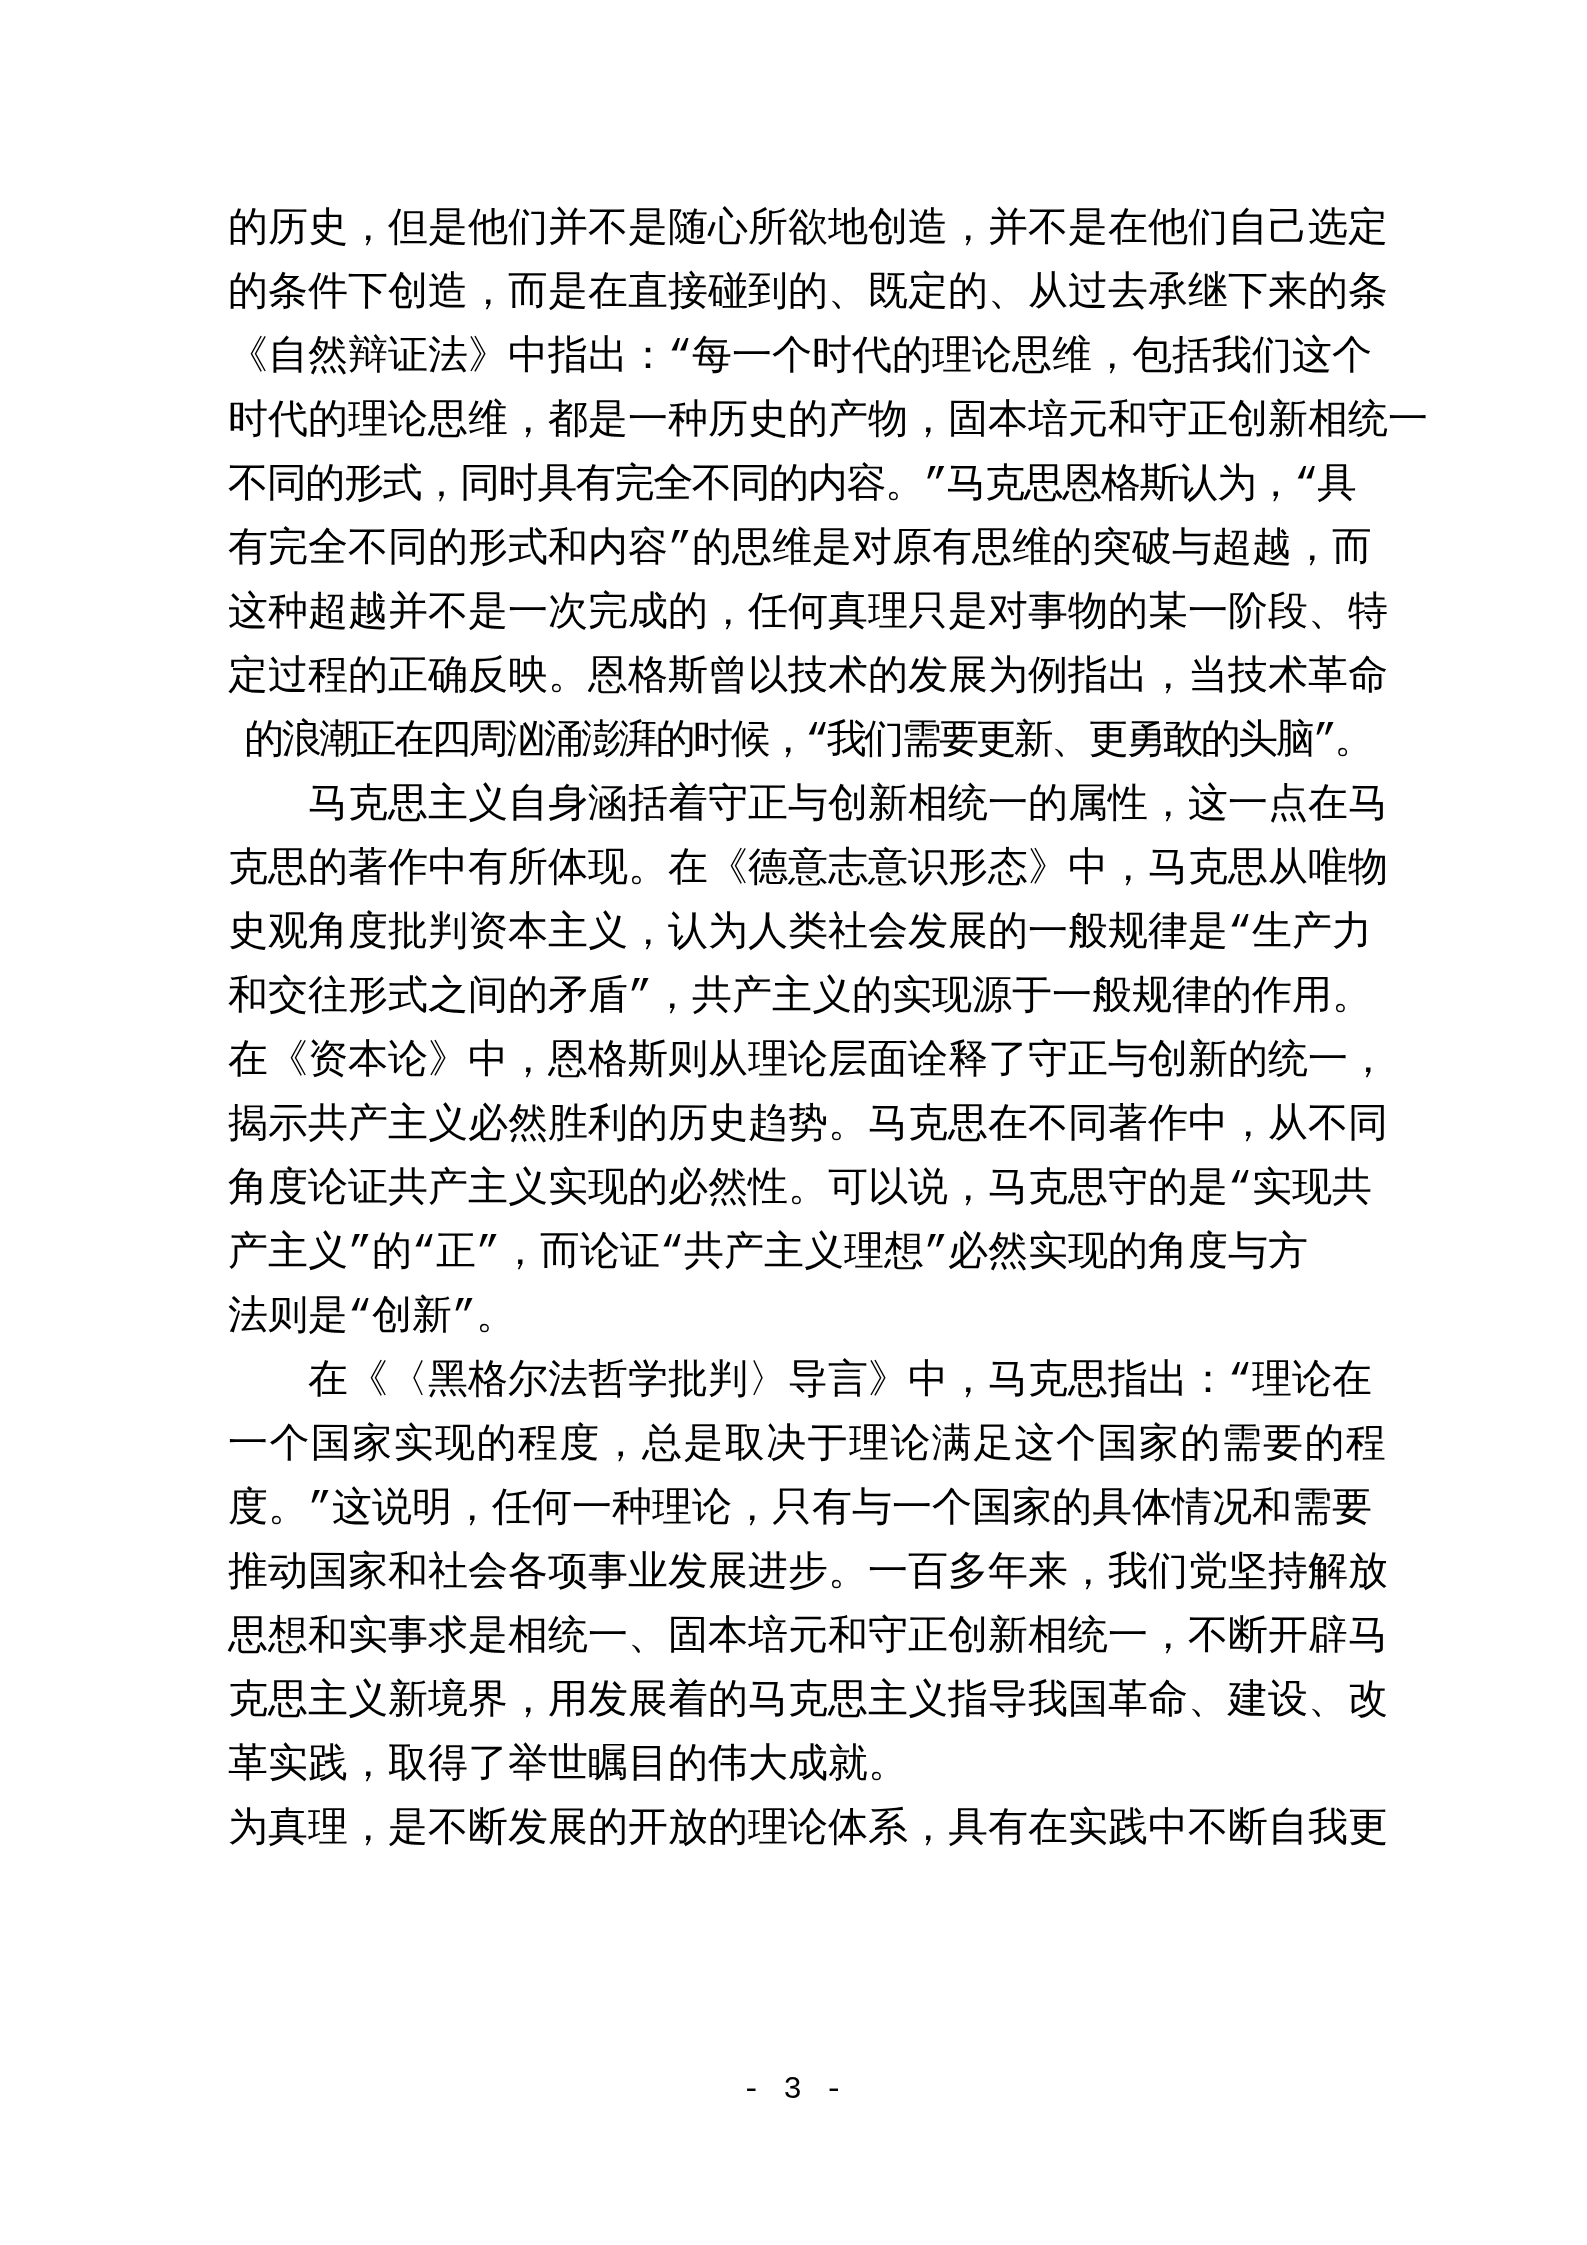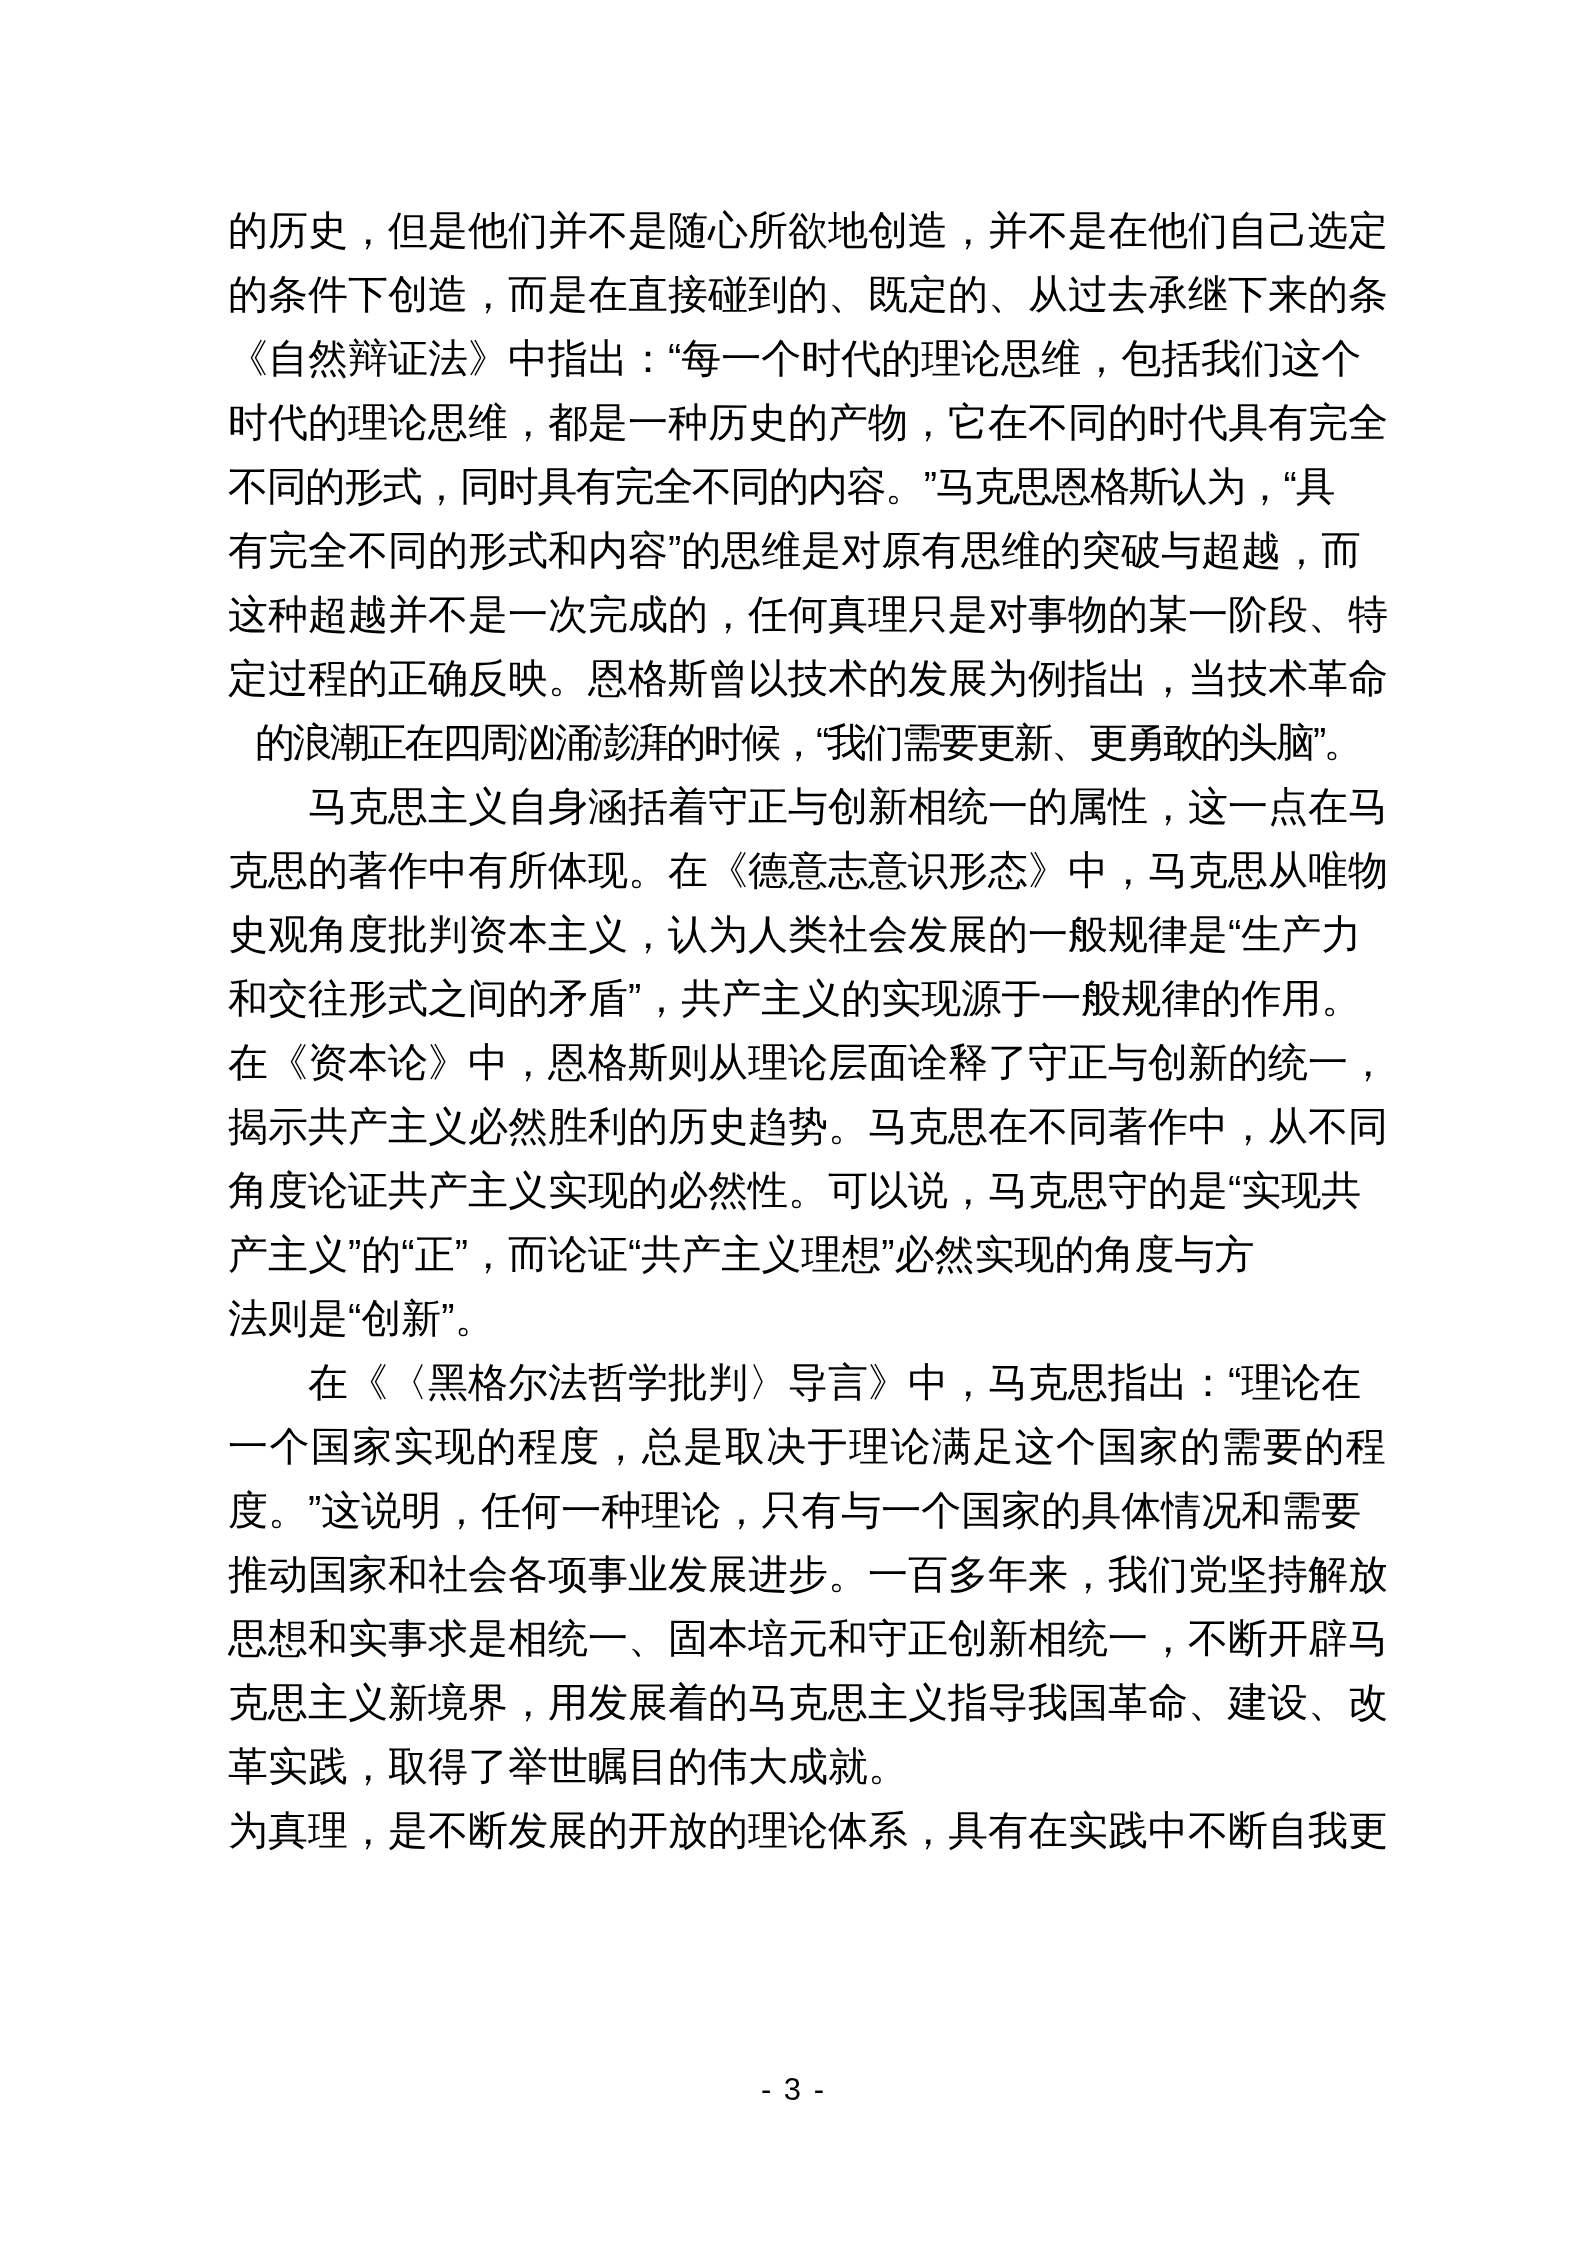--- a/index.html
+++ b/index.html
@@ -2,21 +2,21 @@
 <html><head>
 <meta charset="utf-8">
 <style>
   html, body { margin: 0; padding: 0; }
   .page {
     position: relative;
     width: 1587px;
     height: 2245px;
     background: #ffffff;
     color: #000000;
-    font-family: Liberation Sans, sans-serif;
+    font-family: Liberation Mono, monospace;
     overflow: hidden;
   }
   .textblock {
     position: absolute;
     left: 228px;
     top: 198px;
     width: 1160px;
   }
   .line {
     height: 64px;
@@ -44,21 +44,21 @@
   }
 </style>
 </head>
 <body>
 
 <div class="page">
   <div class="textblock">
     <div class="line">的历史，但是他们并不是随心所欲地创造，并不是在他们自己选定</div>
     <div class="line">的条件下创造，而是在直接碰到的、既定的、从过去承继下来的条</div>
     <div class="line">《自然辩证法》中指出：“每一个时代的理论思维，包括我们这个</div>
-    <div class="line">时代的理论思维，都是一种历史的产物，它在不同的时代具有完全</div>
+    <div class="line">时代的理论思维，都是一种历史的产物，固本培元和守正创新相统一</div>
     <div class="line n30">不同的形式，同时具有完全不同的内容。”马克思恩格斯认为，“具</div>
     <div class="line">有完全不同的形式和内容”的思维是对原有思维的突破与超越，而</div>
     <div class="line">这种超越并不是一次完成的，任何真理只是对事物的某一阶段、特</div>
     <div class="line">定过程的正确反映。恩格斯曾以技术的发展为例指出，当技术革命</div>
     <div class="line n31">的浪潮正在四周汹涌澎湃的时候，“我们需要更新、更勇敢的头脑”。</div>
     <div class="line ind">马克思主义自身涵括着守正与创新相统一的属性，这一点在马</div>
     <div class="line">克思的著作中有所体现。在《德意志意识形态》中，马克思从唯物</div>
     <div class="line">史观角度批判资本主义，认为人类社会发展的一般规律是“生产力</div>
     <div class="line">和交往形式之间的矛盾”，共产主义的实现源于一般规律的作用。</div>
     <div class="line">在《资本论》中，恩格斯则从理论层面诠释了守正与创新的统一，</div>

